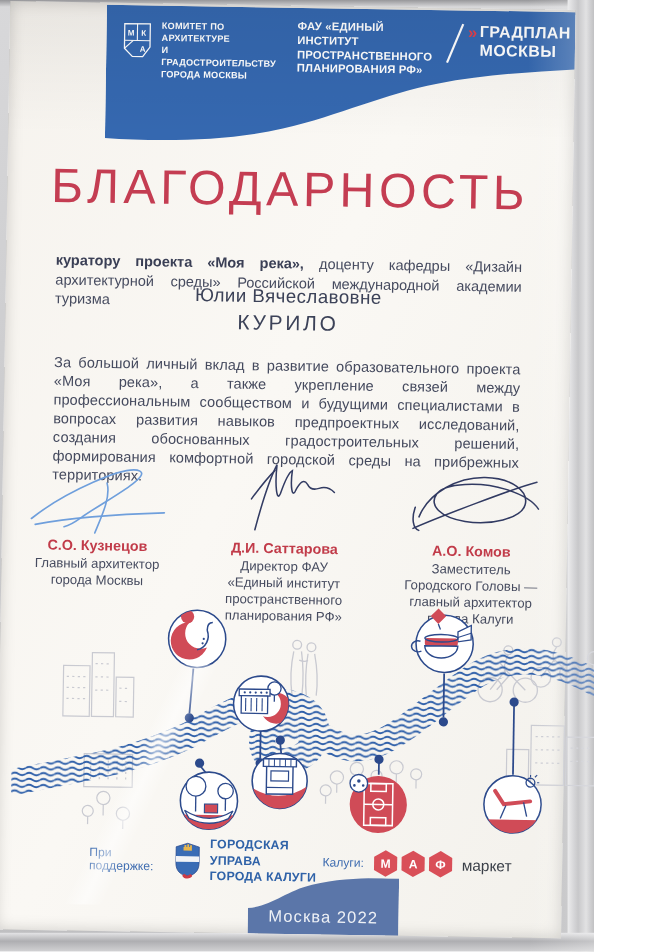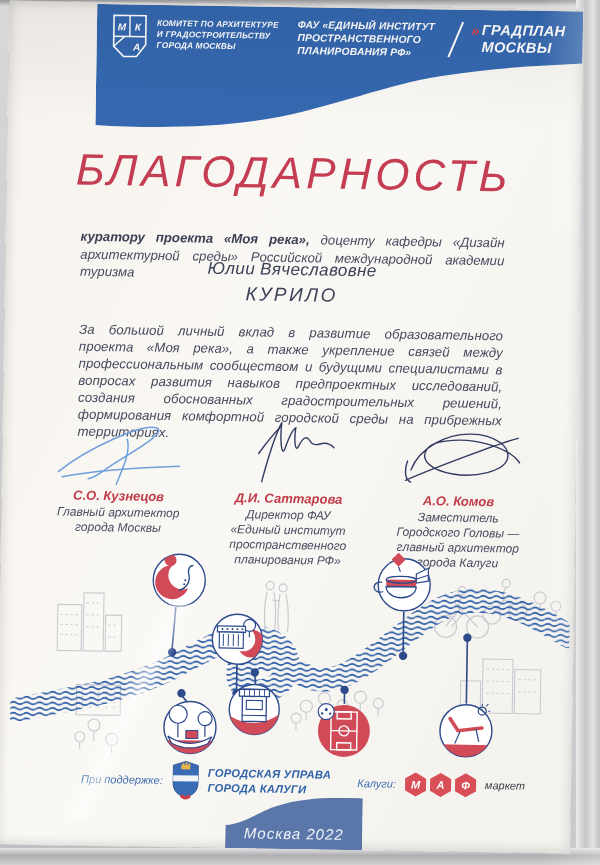--- a/index.html
+++ b/index.html
@@ -1,17 +1,17 @@
 <!DOCTYPE html>
 <html><head>
 <meta charset="utf-8">
 <style>
   html,body{margin:0;padding:0;}
   body{width:600px;height:865px;font-family:"Liberation Sans",sans-serif;-webkit-font-smoothing:antialiased;}
-  .photo{position:relative;width:600px;height:865px;background:linear-gradient(180deg,#d8d8da 0%,#c9c9cb 55%,#bfbfc1 100%);overflow:hidden;font-style:italic;}
+  .photo{position:relative;width:540px;height:865px;background:linear-gradient(180deg,#d8d8da 0%,#c9c9cb 55%,#bfbfc1 100%);overflow:hidden;}
   .frame-right{position:absolute;top:0;right:0;width:24px;height:100%;background:linear-gradient(90deg,#e9e9ea,#b9b9bc 40%,#d8d8da 70%,#a9a9ac);}
   .frame-bottom{position:absolute;left:0;bottom:0;width:100%;height:17px;background:linear-gradient(180deg,#e4e4e6,#aeaeb1 45%,#d2d2d4);}
   .frame-top{position:absolute;left:0;top:0;width:100%;height:6px;background:linear-gradient(180deg,#97979a,#d4d4d6);}
   .sheet{position:absolute;top:5px;left:4px;right:22px;bottom:16px;background:linear-gradient(115deg,#f6f3ee 0%,#faf8f4 45%,#f3f1ec 100%);transform:rotate(0.9deg);transform-origin:50% 40%;box-shadow:0 0 14px rgba(0,0,0,.18) inset;}
   .pre{white-space:pre-line;}
 
   
   .banner{position:absolute;top:2px;left:88px;right:0;height:126px;}
   .banner svg.bg{position:absolute;inset:0;width:100%;height:100%;}
   .banner-row{position:absolute;top:9px;left:15px;right:4px;display:flex;align-items:flex-start;gap:9px;color:#fff;}
@@ -36,21 +36,21 @@
   .signame{font-size:13px;font-weight:bold;color:#c13b49;margin-top:2px;}
   .sigrole{font-size:12px;line-height:15px;color:#474c60;margin-top:2px;}
 
   .illus{position:absolute;top:543px;left:12px;width:558px;height:228px;}
   .footer{position:absolute;top:757px;left:84px;right:46px;display:flex;align-items:center;}
   .supp-label,.part-label{font-size:11px;color:#3e6cb0;}
   .supp{display:flex;align-items:center;gap:9px;}
   .supp-name{font-size:11.2px;font-weight:bold;color:#2f62a8;line-height:1.3;letter-spacing:.2px;}
   .part{display:flex;align-items:center;gap:8px;margin-left:auto;}
   .hexes{display:flex;gap:2px;}
-  .market{font-size:11px;color:#3b4049;}
+  .market{font-size:14px;color:#3b4049;}
   .band{position:absolute;left:229px;bottom:0;width:137px;height:52px;}
   .band svg{position:absolute;inset:0;width:100%;height:100%;}
   .band .yr{position:absolute;bottom:7px;left:0;right:0;text-align:center;font-size:15px;letter-spacing:1px;color:#eef1f6;}
 
   .glare1{position:absolute;top:600px;left:30px;width:200px;height:220px;background:linear-gradient(115deg,transparent 44%,rgba(255,255,255,.55) 50%,transparent 56%);pointer-events:none;}
   .glare2{position:absolute;top:0;right:0;width:60px;height:100%;background:linear-gradient(90deg,transparent,rgba(255,255,255,.28));pointer-events:none;}
   .glare3{position:absolute;top:0;left:0;width:100%;height:120px;background:linear-gradient(180deg,rgba(0,0,0,.06),transparent);pointer-events:none;}
 </style>
 </head>
 <body>

